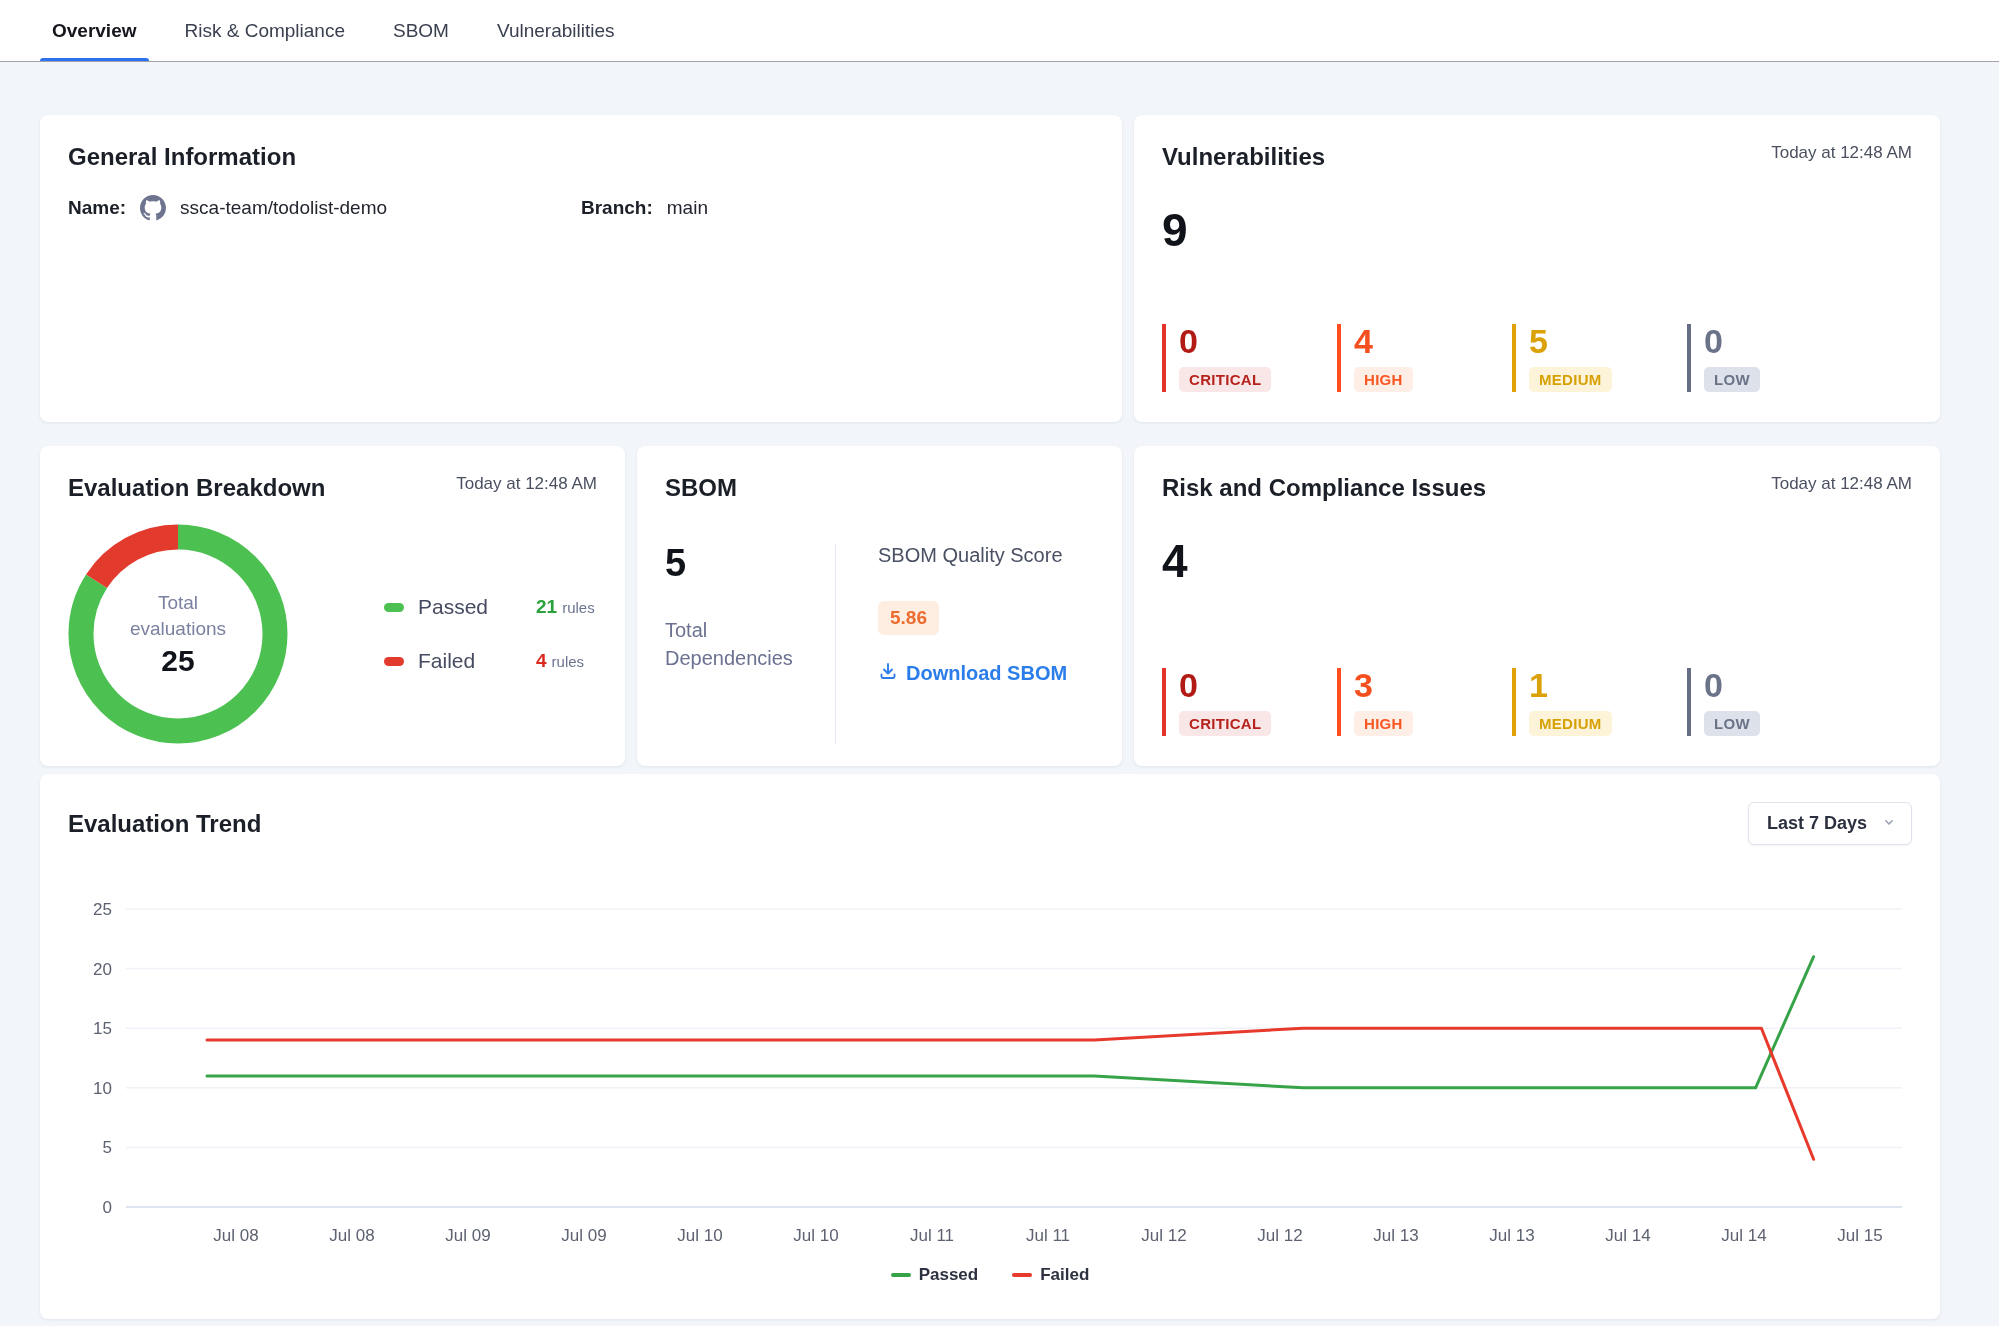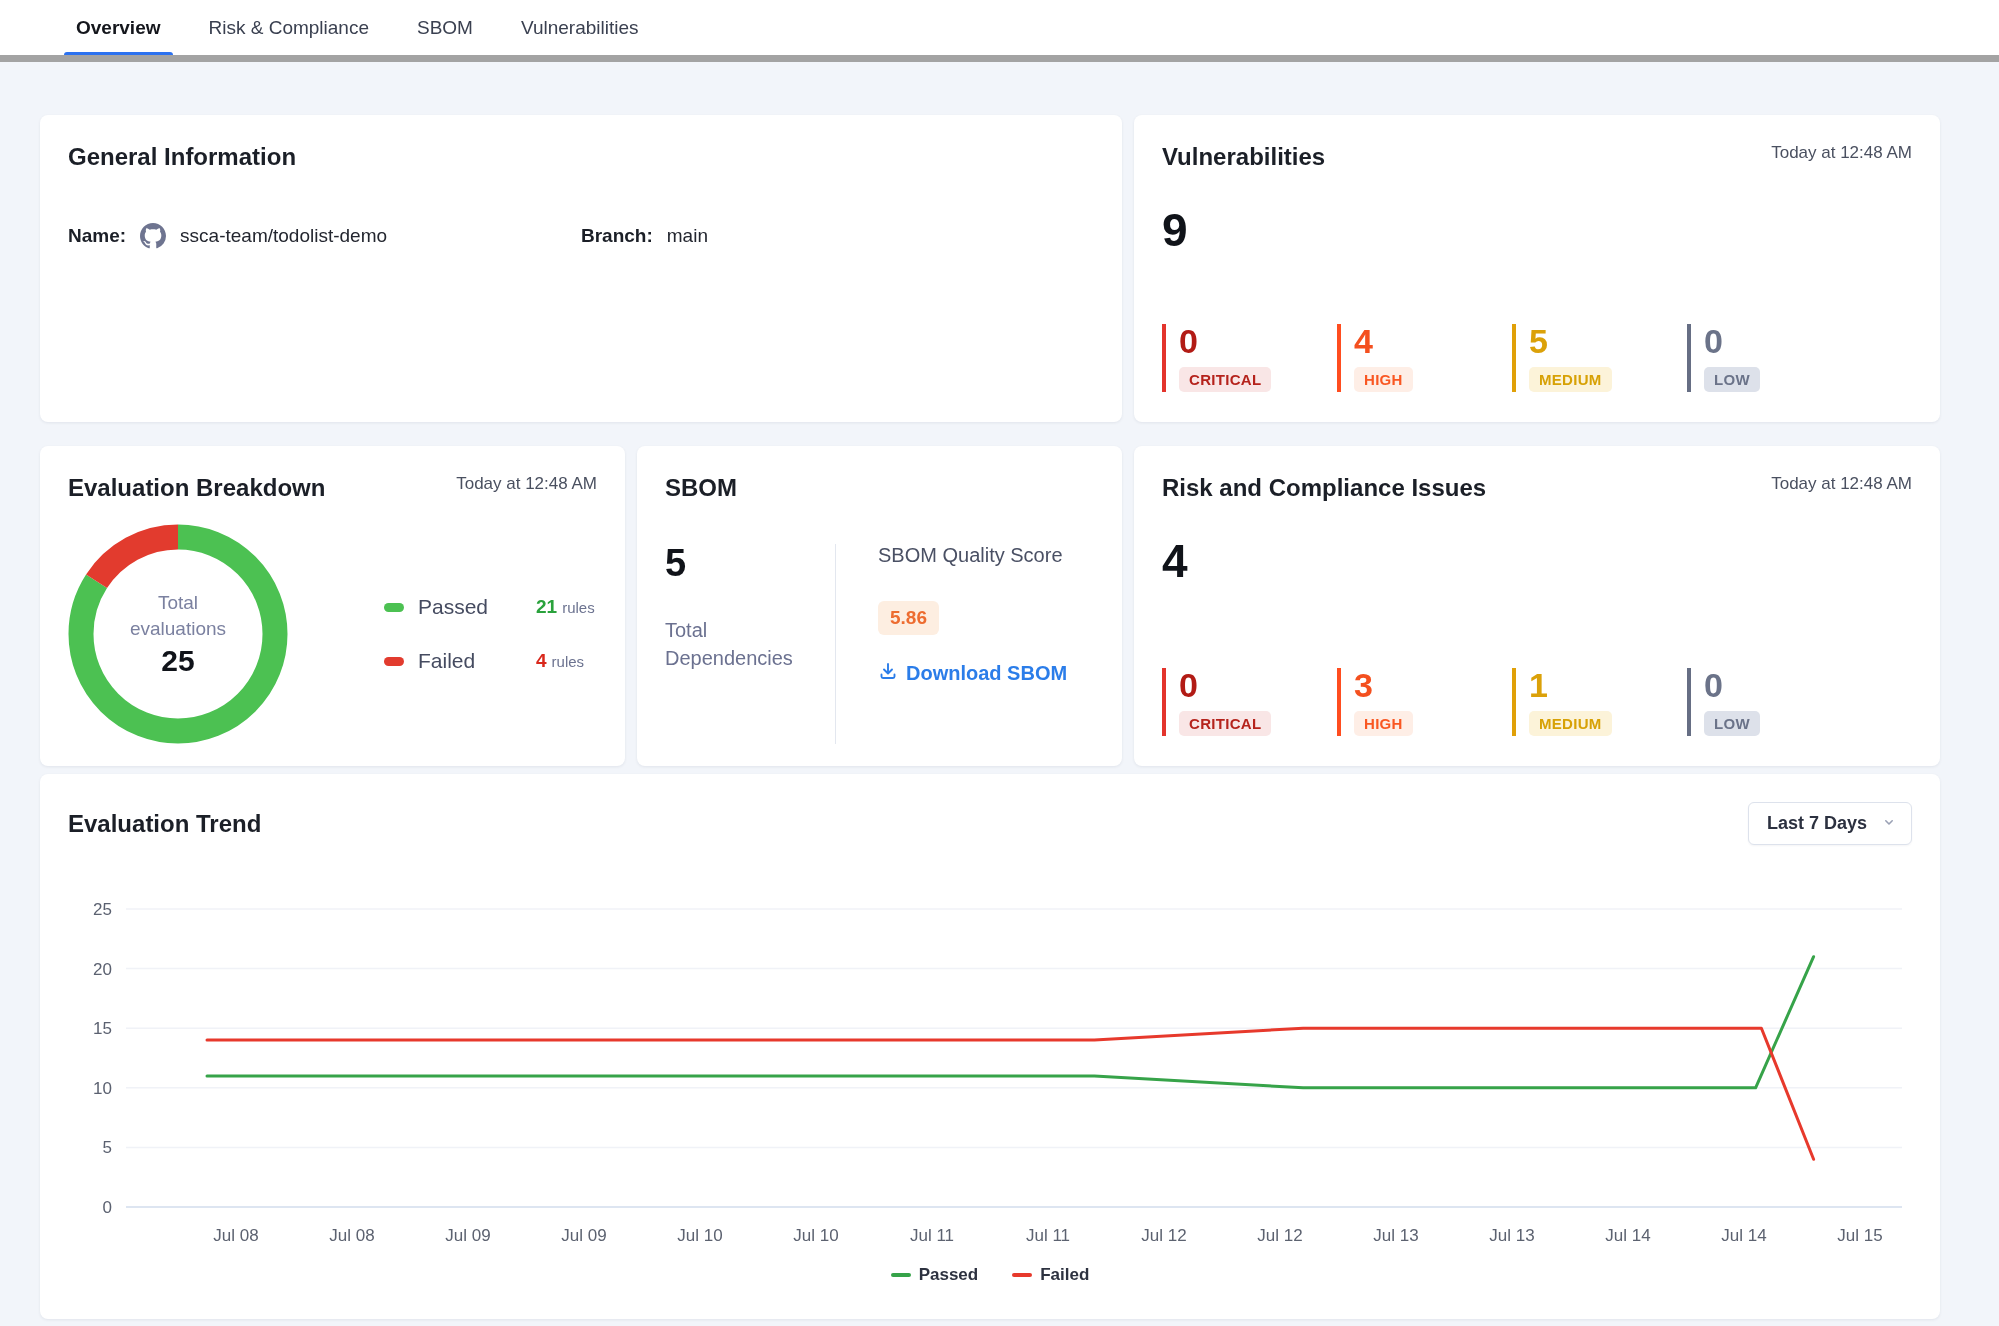--- a/index.html
+++ b/index.html
@@ -1,41 +1,41 @@
 <!DOCTYPE html>
 <html><head>
 <meta charset="utf-8">
 <style>
   * { margin:0; padding:0; box-sizing:border-box; }
   html,body { width:1999px; height:1326px; overflow:hidden; }
   body { font-family:"Liberation Sans", sans-serif; background:#f2f5fa; color:#1b1f27; }
 
   
   .tabbar { background:#ffffff; height:62px; display:flex; align-items:stretch; gap:24px;
-            padding-left:64px; border-bottom:7px solid #a3a3a3; }
+            padding-left:40px; border-bottom:1px solid #a3a3a3; }
   .tab { display:flex; align-items:center; padding:0 12px; font-size:19px; color:#3a4050;
          font-weight:500; position:relative; cursor:pointer; white-space:nowrap; }
   .tab.active { color:#14161c; font-weight:700; }
   .tab.active::after { content:""; position:absolute; left:0; right:0; bottom:0; height:3px;
                        background:#2b71f0; border-radius:3px 3px 0 0; }
 
   
   .content { width:1900px; margin-left:40px; }
   .row1 { margin-top:53px; display:grid; grid-template-columns:1082px 806px; gap:12px; }
   .row2 { margin-top:24px; display:grid; grid-template-columns:585px 485px 806px; gap:12px; }
   .row3 { margin-top:8px; }
   .card { background:#ffffff; border-radius:8px; box-shadow:0 1px 3px rgba(30,40,70,0.08);
           padding:28px 28px; position:relative; }
   .h307 { height:307px; } .h320 { height:320px; } .h545 { height:545px; }
   .card-head { display:flex; justify-content:space-between; align-items:flex-start; }
   .card-title { font-size:24px; font-weight:700; color:#1b1f27; }
   .timestamp { font-size:17px; color:#4a5060; }
 
   
-  .gi-fields { margin-top:52px; display:grid; grid-template-columns:1fr 1fr; row-gap:13px; }
+  .gi-fields { margin-top:24px; display:grid; grid-template-columns:1fr 1fr; row-gap:13px; }
   .gi-field { display:flex; align-items:center; gap:14px; font-size:19px; }
   .gi-label { font-weight:700; color:#1b1f27; }
   .gi-value { color:#23262f; }
   .gi-date { color:#9aa0bb; }
   .icon-slate svg { display:block; }
 
   
   .big-number { font-size:46px; font-weight:700; line-height:1; color:#101319; margin-top:36px; }
   .sev-row { margin-top:auto; display:grid; grid-template-columns:repeat(4,175px); padding-bottom:2px; }
   .sev-item { border-left:4px solid; padding-left:13px; }

